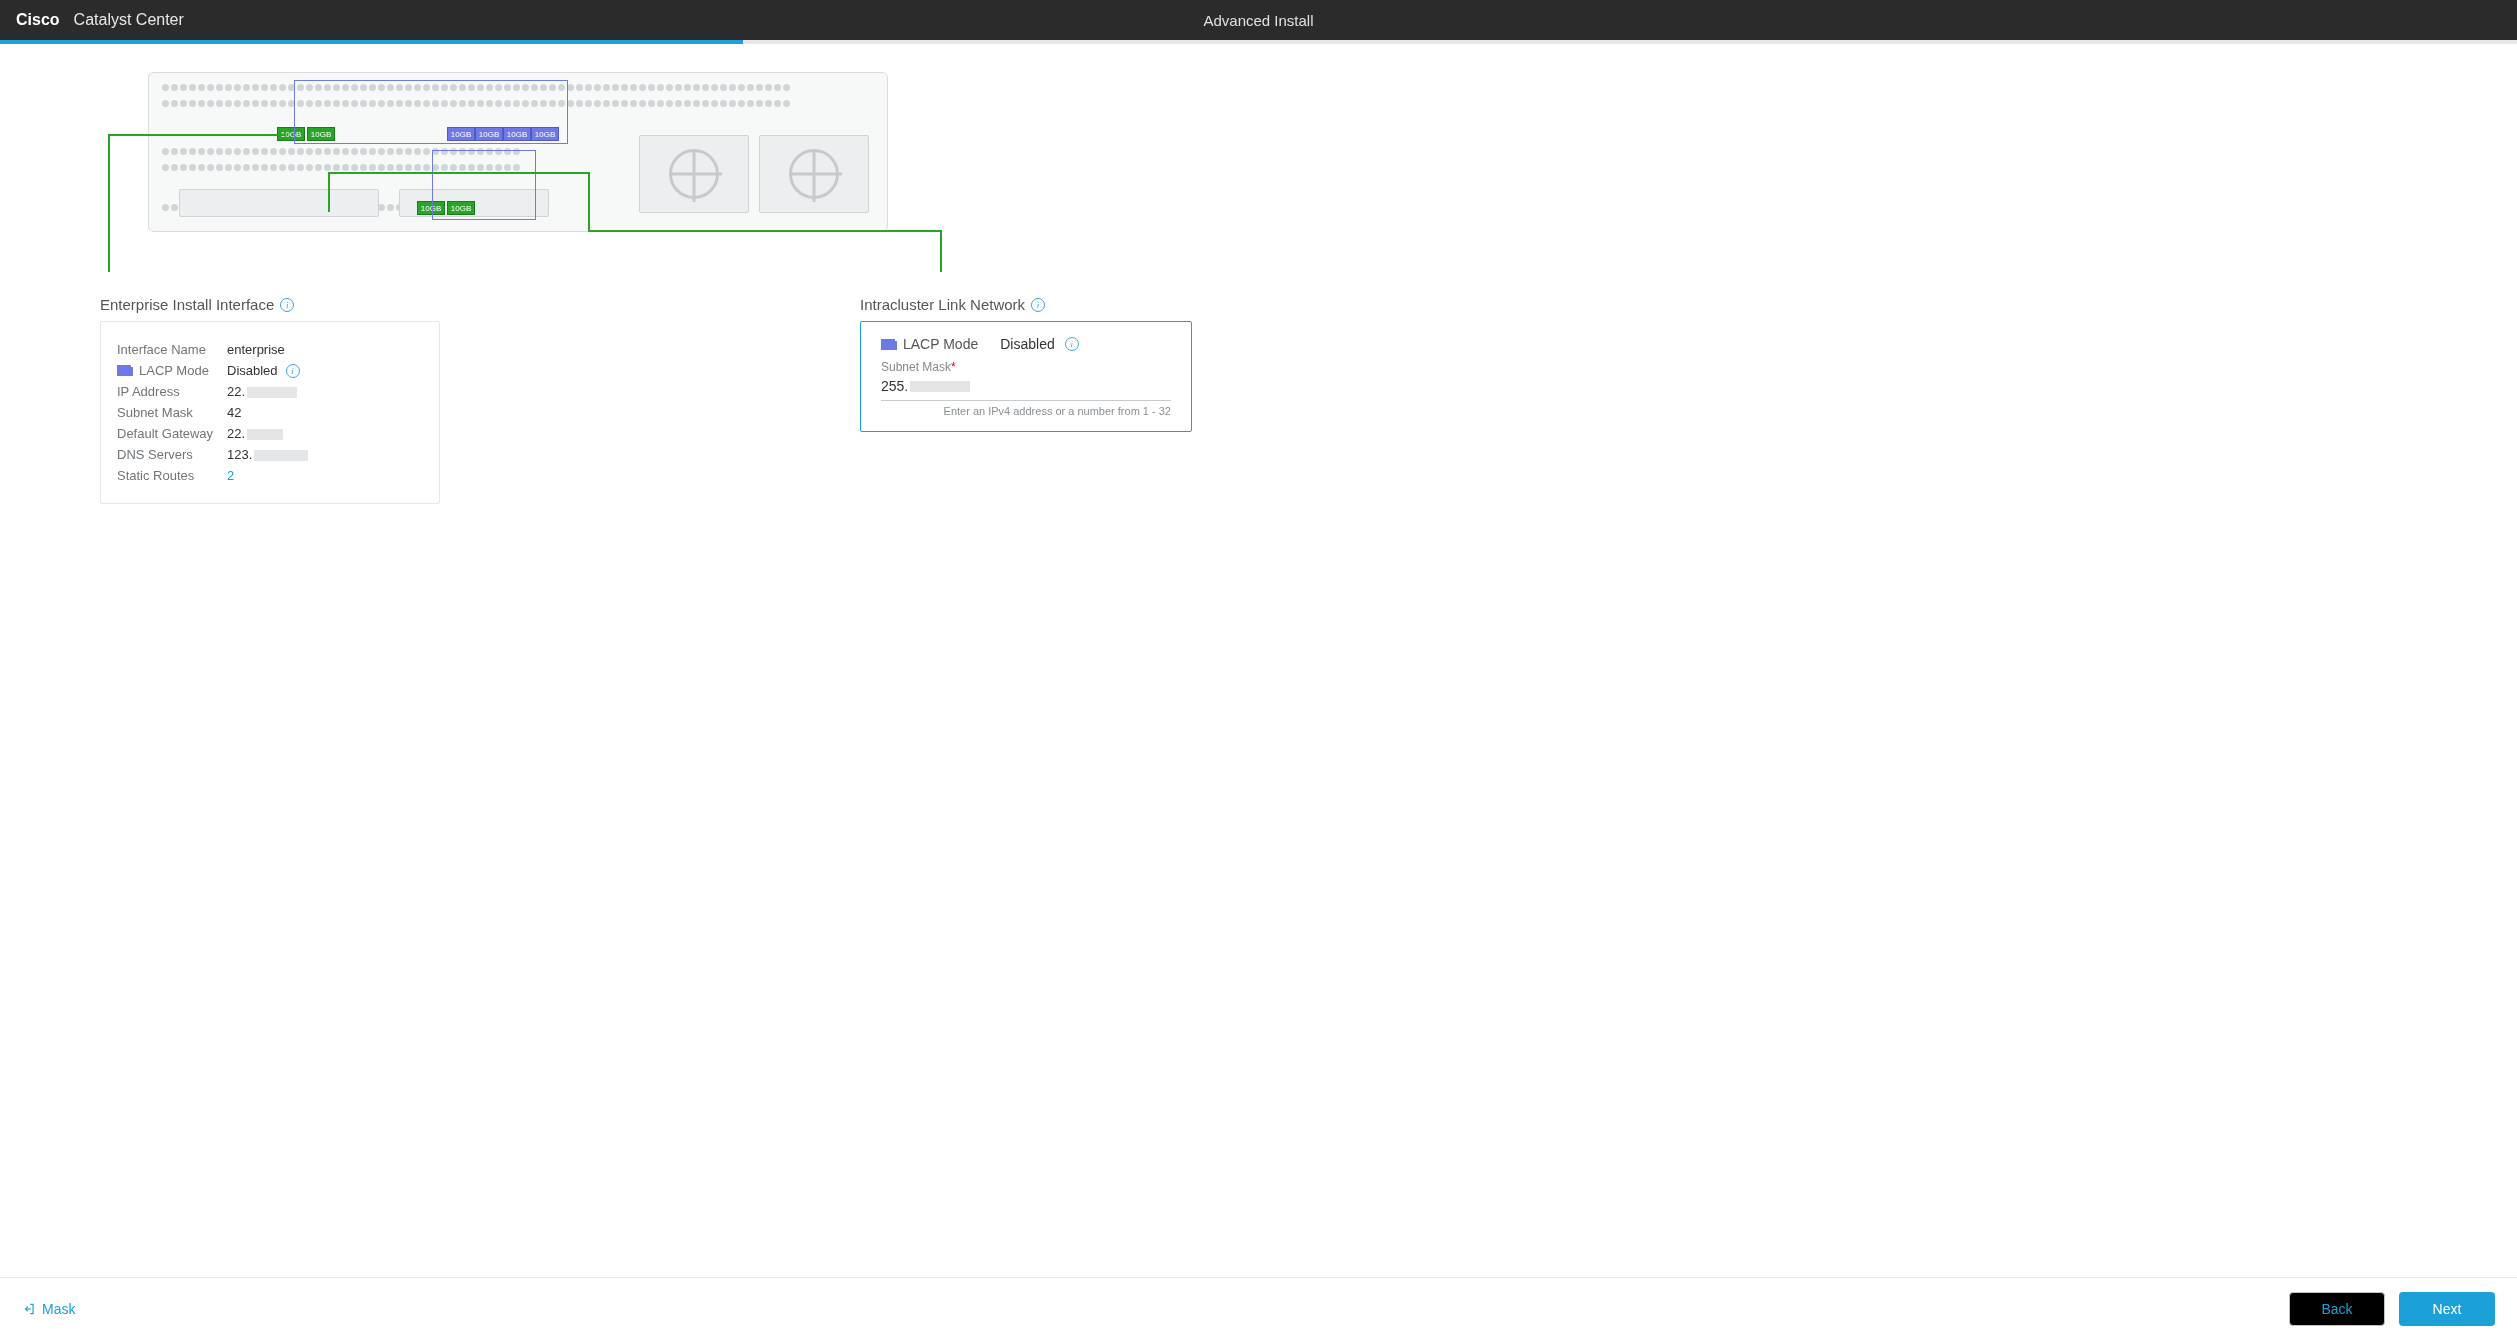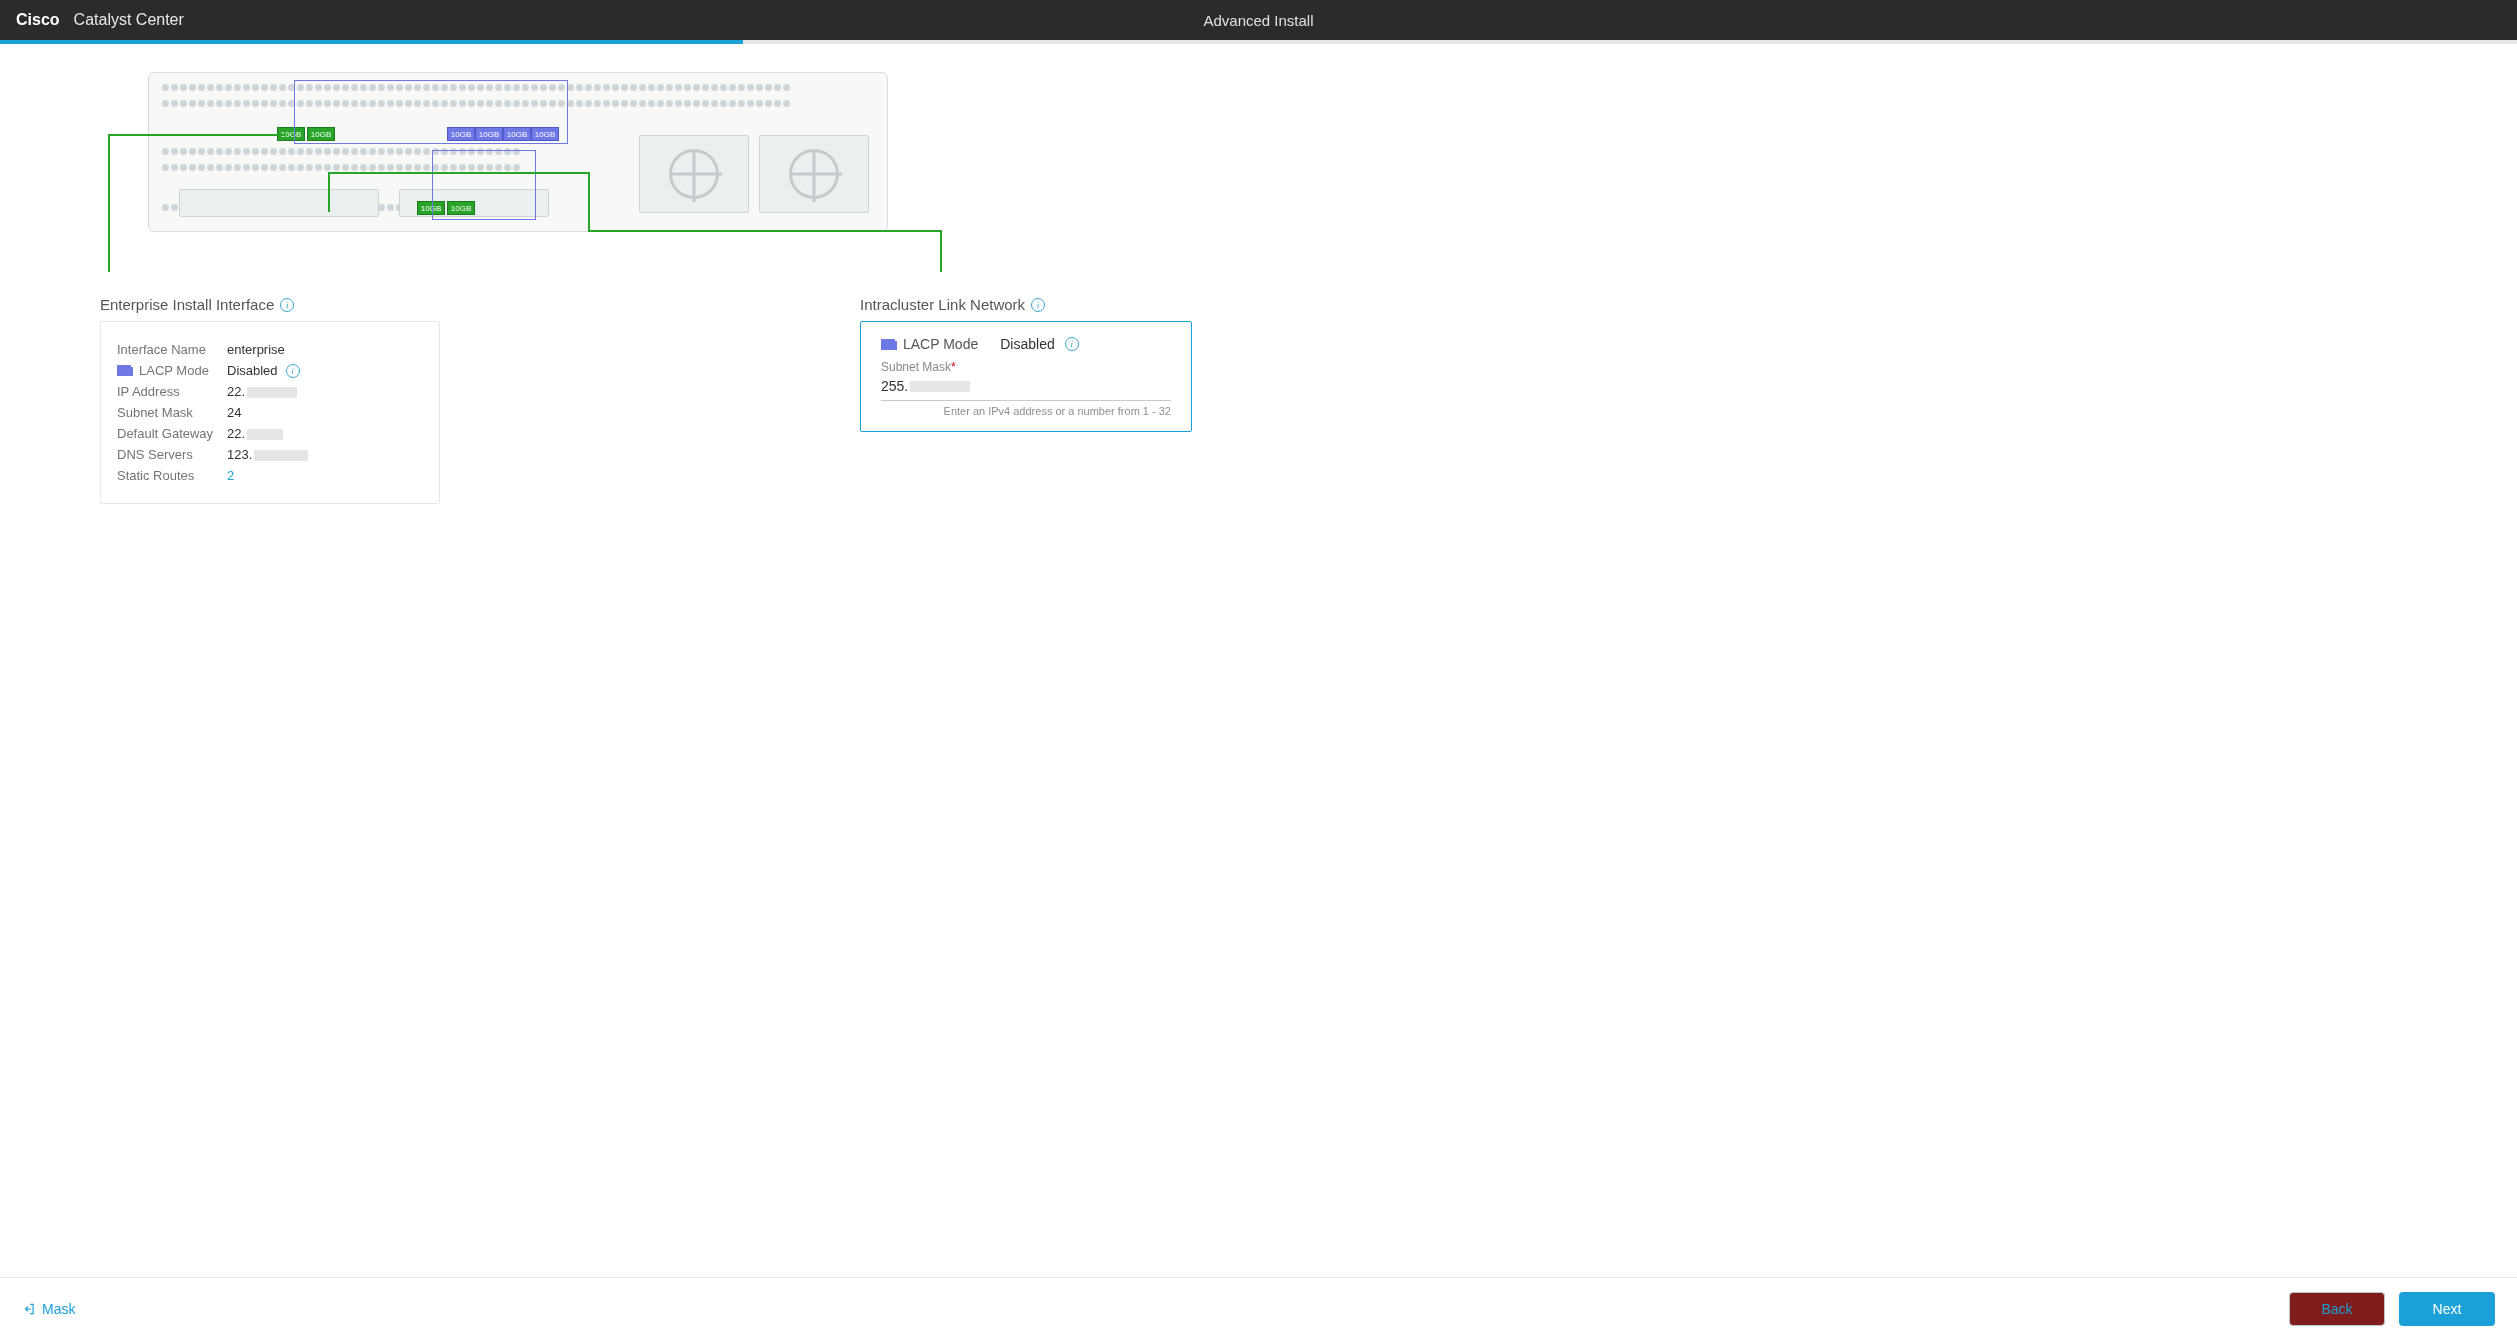--- a/index.html
+++ b/index.html
@@ -162,21 +162,21 @@
   .exit-link {
     color:#1ba0d7; font-size:14px; display:flex; align-items:center; gap:6px;
     cursor:pointer;
   }
   .btn-row { display:flex; gap:14px; }
   .btn {
     min-width:96px; height:34px; border-radius:4px; font-size:14px;
     display:inline-flex; align-items:center; justify-content:center;
     cursor:pointer; border:1px solid transparent;
   }
-  .btn.secondary { background:#7f1d1d; color:#1ba0d7; border-color:#bdc3c7; }
+  .btn.secondary { background:#000000; color:#1ba0d7; border-color:#bdc3c7; }
   .btn.primary { background:#1ba0d7; color:#fff; }
 
   .dots { white-space:nowrap; overflow:hidden; }
 </style>
 </head>
 <body>
 
 <div class="app-header">
   <div class="brand">
     <span class="brand-bold">Cisco</span>
@@ -256,21 +256,21 @@
             <span>Disabled</span>
             <span class="info-icon">i</span>
           </div>
         </div>
         <div class="kv">
           <div class="k">IP Address</div>
           <div class="v"><span>22.</span><span class="redact"></span></div>
         </div>
         <div class="kv">
           <div class="k">Subnet Mask</div>
-          <div class="v">24</div>
+          <div class="v">42</div>
         </div>
         <div class="kv">
           <div class="k">Default Gateway</div>
           <div class="v"><span>22.</span><span class="redact" style="width:36px;"></span></div>
         </div>
         <div class="kv">
           <div class="k">DNS Servers</div>
           <div class="v"><span>123.</span><span class="redact" style="width:54px;"></span></div>
         </div>
         <div class="kv">

